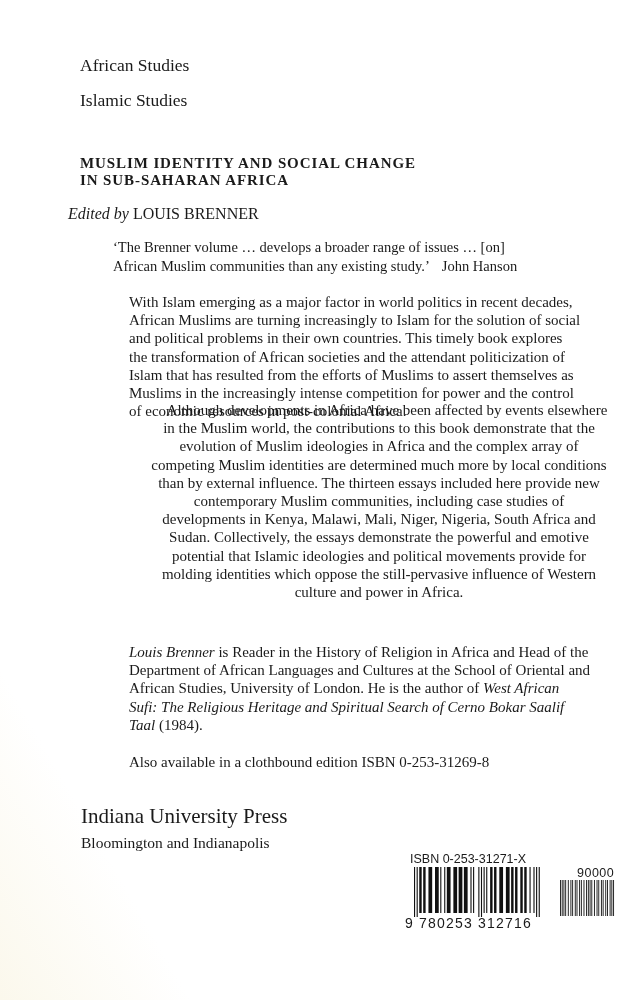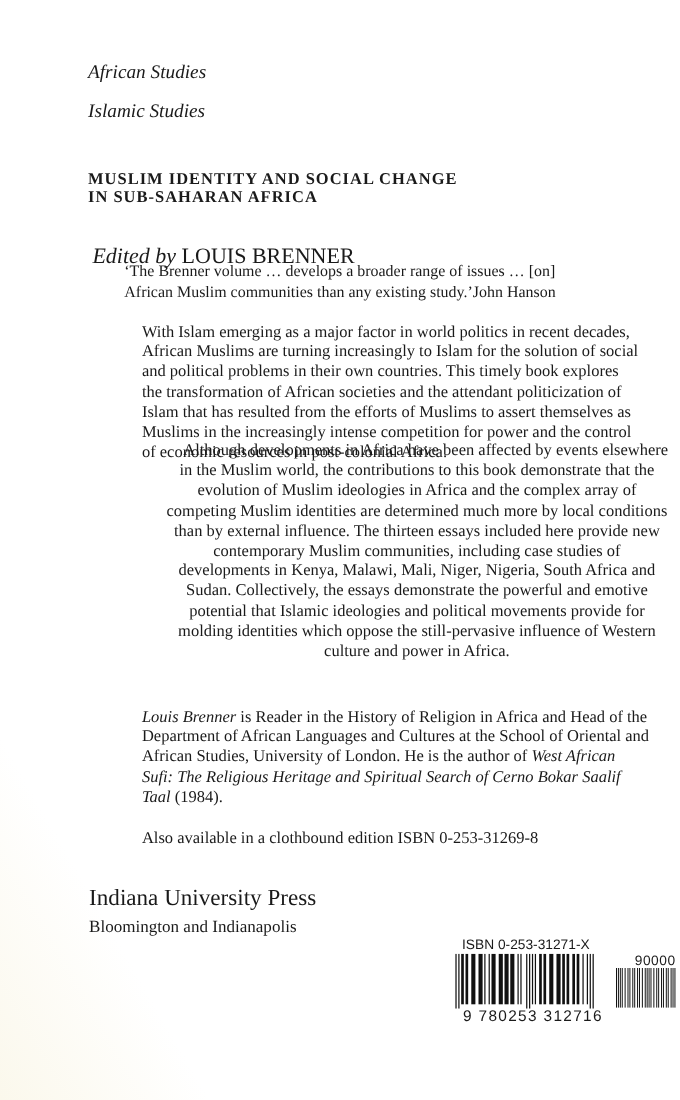--- a/index.html
+++ b/index.html
@@ -7,59 +7,59 @@
     width: 618px; height: 1000px; overflow: hidden;
     background: #ffffff;
     font-family: "Liberation Serif", "DejaVu Serif", serif;
     color: #1a1a1a;
     position: relative;
   }
   .page {
     position: absolute; left: 0; top: 0; width: 618px; height: 1000px;
     background: linear-gradient(60deg, #fbf8ec 0%, #ffffff 16%, #ffffff 100%);
   }
-  .series { position: absolute; left: 80px; font-style: italic; font-size: 17.5px; }
+  .series { position: absolute; left: 80px; font-size: 17.5px; }
   .series.s1 { top: 55px; }
   .series.s2 { top: 90px; }
   .title {
     position: absolute; left: 80px; top: 155px;
     font-weight: bold; font-size: 15px; letter-spacing: 0.9px; line-height: 17px;
   }
-  .editor { position: absolute; left: 84px; top: 205px; font-size: 20px; margin-top: 17px; }
+  .editor { position: absolute; left: 68px; top: 205px; font-size: 16px; }
   .editor i { font-style: italic; }
   .quote {
     position: absolute; left: 113px; top: 238px; width: 500px;
     font-size: 14.5px; line-height: 19px;
   }
-  .quote .attrib { margin-left: 0; text-align: center; }
+  .quote .attrib { margin-left: 12px; text-align: center; }
   .body {
     position: absolute; left: 81px; width: 500px;
     font-size: 15px; line-height: 18.2px; margin-left: 48px;
   }
   .body p { margin: 0; }
   .p1 { top: 293px; }
   .p2 { top: 401px; }
   .p2 p { text-indent: 16px; text-align: center; }
   .bio { top: 643px; }
   .bio i { font-style: italic; }
   .also { top: 753px; }
   .press { position: absolute; left: 81px; top: 804px; font-size: 21px; }
   .place { position: absolute; left: 81px; top: 834px; font-size: 15.5px; font-family: Liberation Serif, serif; }
   .barcode-wrap { position: absolute; left: 405px; top: 852px; }
   .isbn-top {
-    position: absolute; left: 15px; top: 0px;
+    position: absolute; left: 5px; top: 0px;
     font-family: "Liberation Sans", "DejaVu Sans", sans-serif; font-size: 12.5px;
     white-space: nowrap;
   }
   .bars-main { position: absolute; left: 8px; top: 15px; }
   .bars-add { position: absolute; left: 154px; top: 28px; }
   .ean-text {
     position: absolute; left: 0px; top: 63px;
     font-family: "Liberation Sans", "DejaVu Sans", sans-serif; font-size: 14px;
-    letter-spacing: 1.2px; white-space: nowrap; margin-left: 16px;
+    letter-spacing: 1.2px; white-space: nowrap;
   }
   .add-text {
     position: absolute; left: 172px; top: 14px;
     font-family: "Liberation Sans", "DejaVu Sans", sans-serif; font-size: 12.5px;
     letter-spacing: 0.5px;
   }
 </style>
 </head>
 <body>
 

